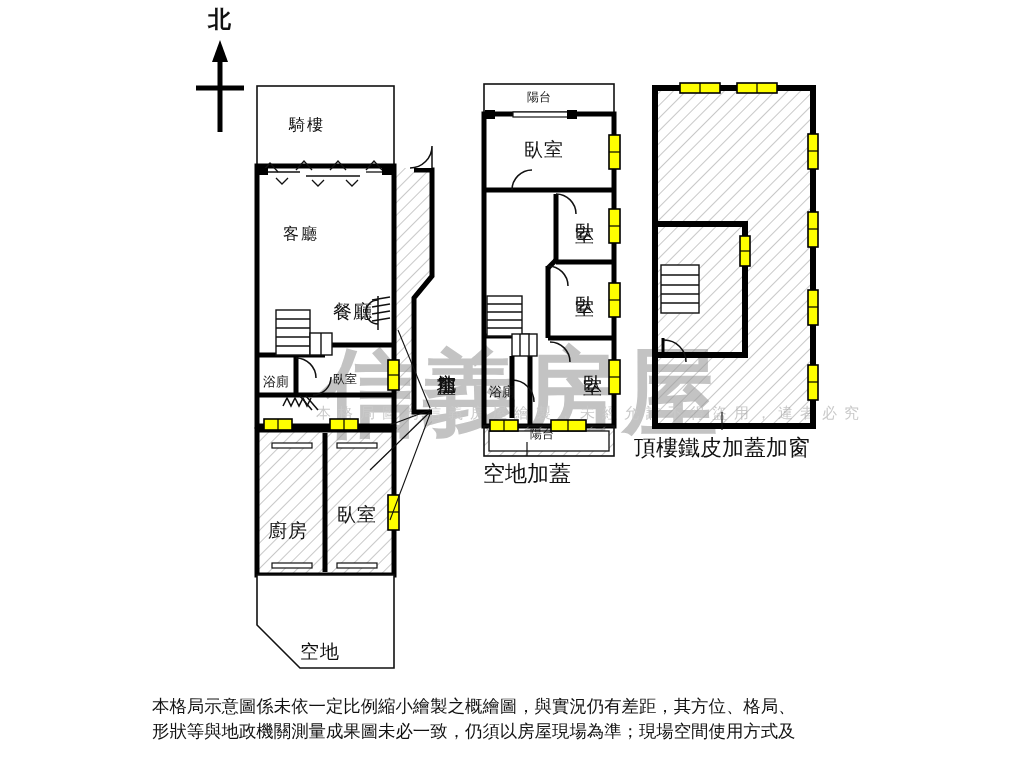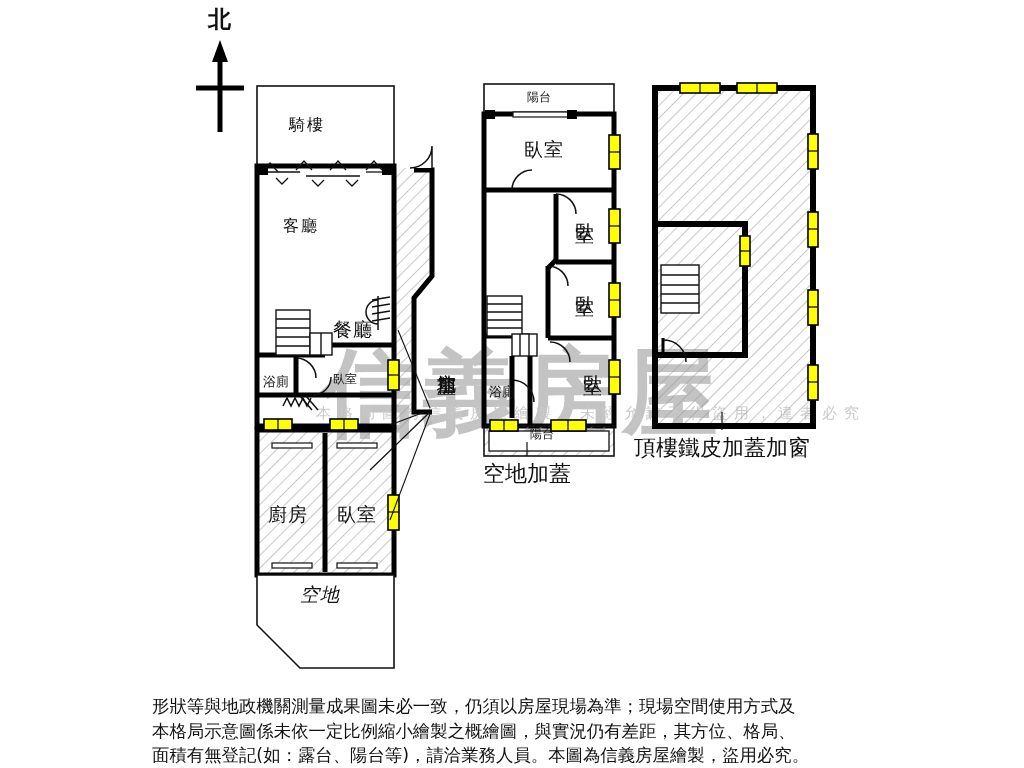--- a/index.html
+++ b/index.html
@@ -276,40 +276,39 @@
         </g>
       </g>
 
       <line x1="722" y1="430" x2="722" y2="412" stroke="#111" stroke-width="1.2"></line>
     </g>
   </svg>
 
   <div class="lbl north" style="left:208px;top:8px;">北</div>
 
   <div class="lbl room-lg" style="left:289px;top:117px;">騎樓</div>
-  <div class="lbl room-lg" style="left:283px;top:218px;">客廳</div>
-  <div class="lbl room-md" style="left:333px;top:320px;">餐廳</div>
+  <div class="lbl room-lg" style="left:283px;top:226px;">客廳</div>
+  <div class="lbl room-md" style="left:333px;top:302px;">餐廳</div>
   <div class="lbl room-xs" style="left:263px;top:375px;">浴廁</div>
   <div class="lbl room-sm" style="left:333px;top:373px;">臥室</div>
-  <div class="lbl room-md" style="left:268px;top:505px;">廚房</div>
+  <div class="lbl room-md" style="left:268px;top:521px;">廚房</div>
   <div class="lbl room-md" style="left:337px;top:505px;">臥室</div>
-  <div class="lbl room-md" style="left:300px;top:585px;font-style:italic;">空地</div>
+  <div class="lbl room-md" style="left:300px;top:642px;">空地</div>
 
   <div class="lbl room-md vert" style="left:437px;top:358px;">空地加蓋</div>
 
   <div class="lbl room-sm" style="left:527px;top:91px;">陽台</div>
   <div class="lbl room-md" style="left:524px;top:140px;">臥室</div>
   <div class="lbl room-md vert" style="left:575px;top:208px;">臥室</div>
   <div class="lbl room-md vert" style="left:575px;top:281px;">臥室</div>
   <div class="lbl room-md vert" style="left:583px;top:360px;">臥室</div>
   <div class="lbl room-xs" style="left:489px;top:385px;">浴廁</div>
   <div class="lbl room-sm" style="left:530px;top:428px;">陽台</div>
 
   <div class="lbl caption" style="left:483px;top:463px;">空地加蓋</div>
   <div class="lbl caption" style="left:634px;top:437px;">頂樓鐵皮加蓋加窗</div>
 
   <div id="disclaimer">
+    <div>本格局示意圖係未依一定比例縮小繪製之概繪圖，與實況仍有差距，其方位、格局、</div>
     <div>形狀等與地政機關測量成果圖未必一致，仍須以房屋現場為準；現場空間使用方式及</div>
-    <div>本格局示意圖係未依一定比例縮小繪製之概繪圖，與實況仍有差距，其方位、格局、</div>
-    <div>面積有無登記(如：露台、陽台等)，請洽業務人員。本圖為信義房屋繪製，盜用必究。</div>
   </div>
 
 </div>
 
 </body></html>

